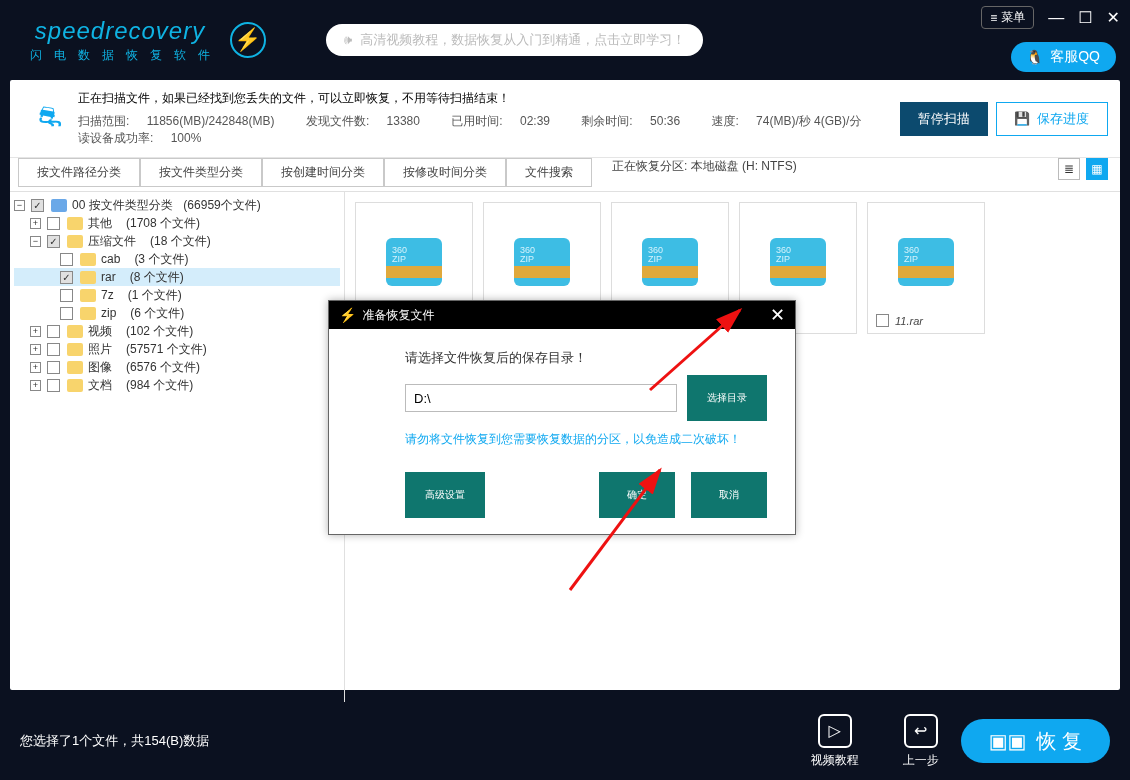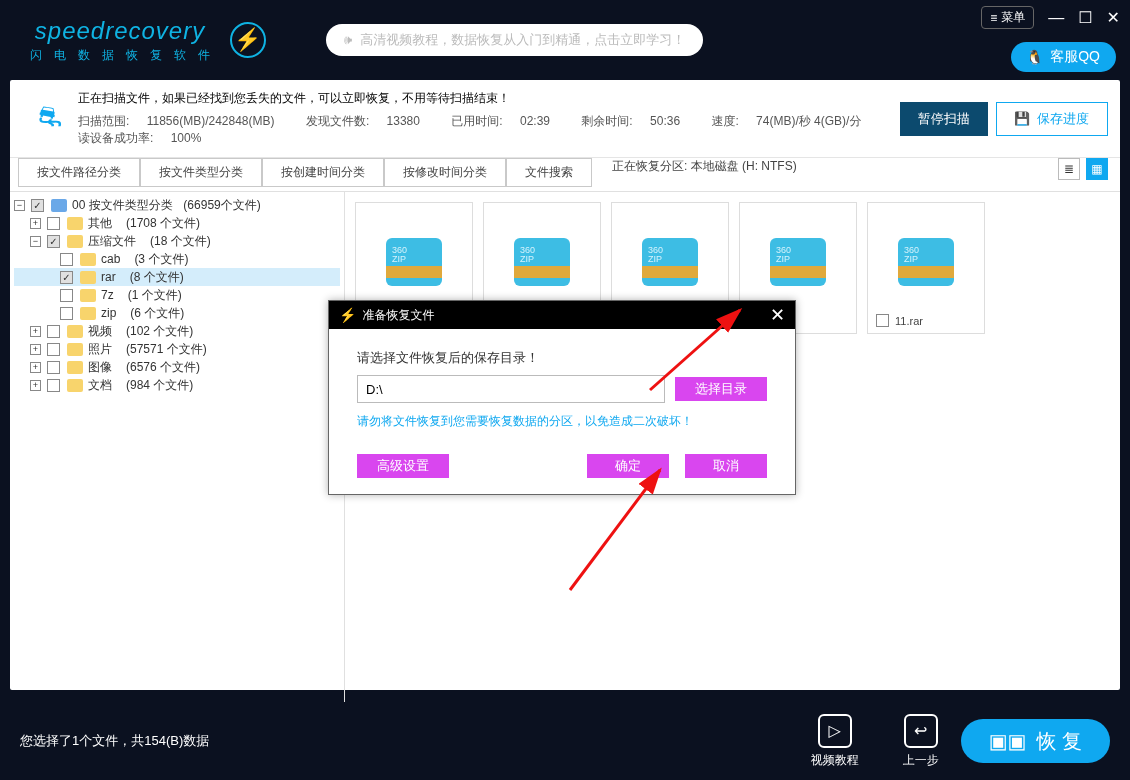--- a/index.html
+++ b/index.html
@@ -294,20 +294,21 @@
   height: 12px;
   background: #e0a93c;
 }
 .file-label-row {
   display: flex;
   align-items: center;
   gap: 4px;
   width: 100%;
   font-size: 11px;
   color: #444;
+  font-style: italic;
 }
 .file-label-row .fname { overflow: hidden; text-overflow: ellipsis; white-space: nowrap; flex: 1; }
 
 
 .footer {
   position: absolute;
   left: 0;
   right: 0;
   bottom: 0;
   height: 78px;
@@ -373,38 +374,38 @@
 .modal-bolt {
   color: #0fa8f0;
   font-size: 14px;
   margin-right: 6px;
 }
 .modal-close {
   margin-left: auto;
   cursor: pointer;
   font-size: 18px;
 }
-.modal-body { padding: 20px 28px 16px; }
+.modal-body { padding: 20px 28px 16px; margin-left: 48px; }
 .modal-label { font-size: 13px; color: #333; margin-bottom: 8px; }
 .modal-input-row { display: flex; gap: 10px; align-items: center; margin-bottom: 10px; }
 .modal-input {
   flex: 1;
   height: 28px;
   border: 1px solid #bbb;
   padding: 0 8px;
   font-size: 13px;
 }
 .modal-warn { color: #0fa8f0; font-size: 12px; margin-top: 6px; }
 .modal-btn {
-  background: #d946ef;
+  background: #0f766e;
   color: #fff;
   border: none;
-  height: 24px;
+  height: 46px;
   padding: 0 20px;
-  font-size: 13px;
+  font-size: 10px;
   cursor: pointer;
 }
 .modal-footer {
   display: flex;
   justify-content: space-between;
   align-items: center;
   margin-top: 24px;
 }
 .modal-right-btns { display: flex; gap: 16px; }
 

